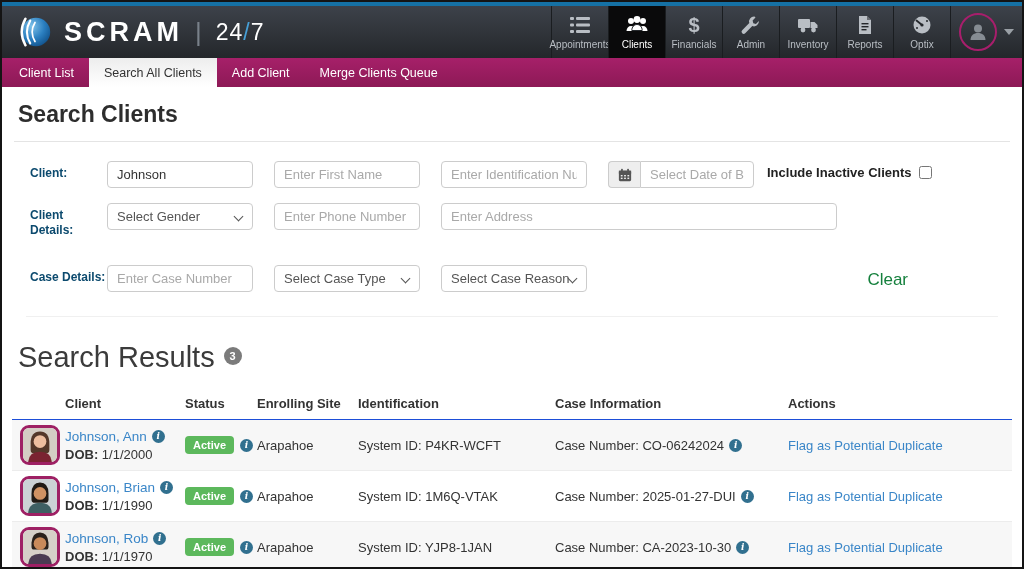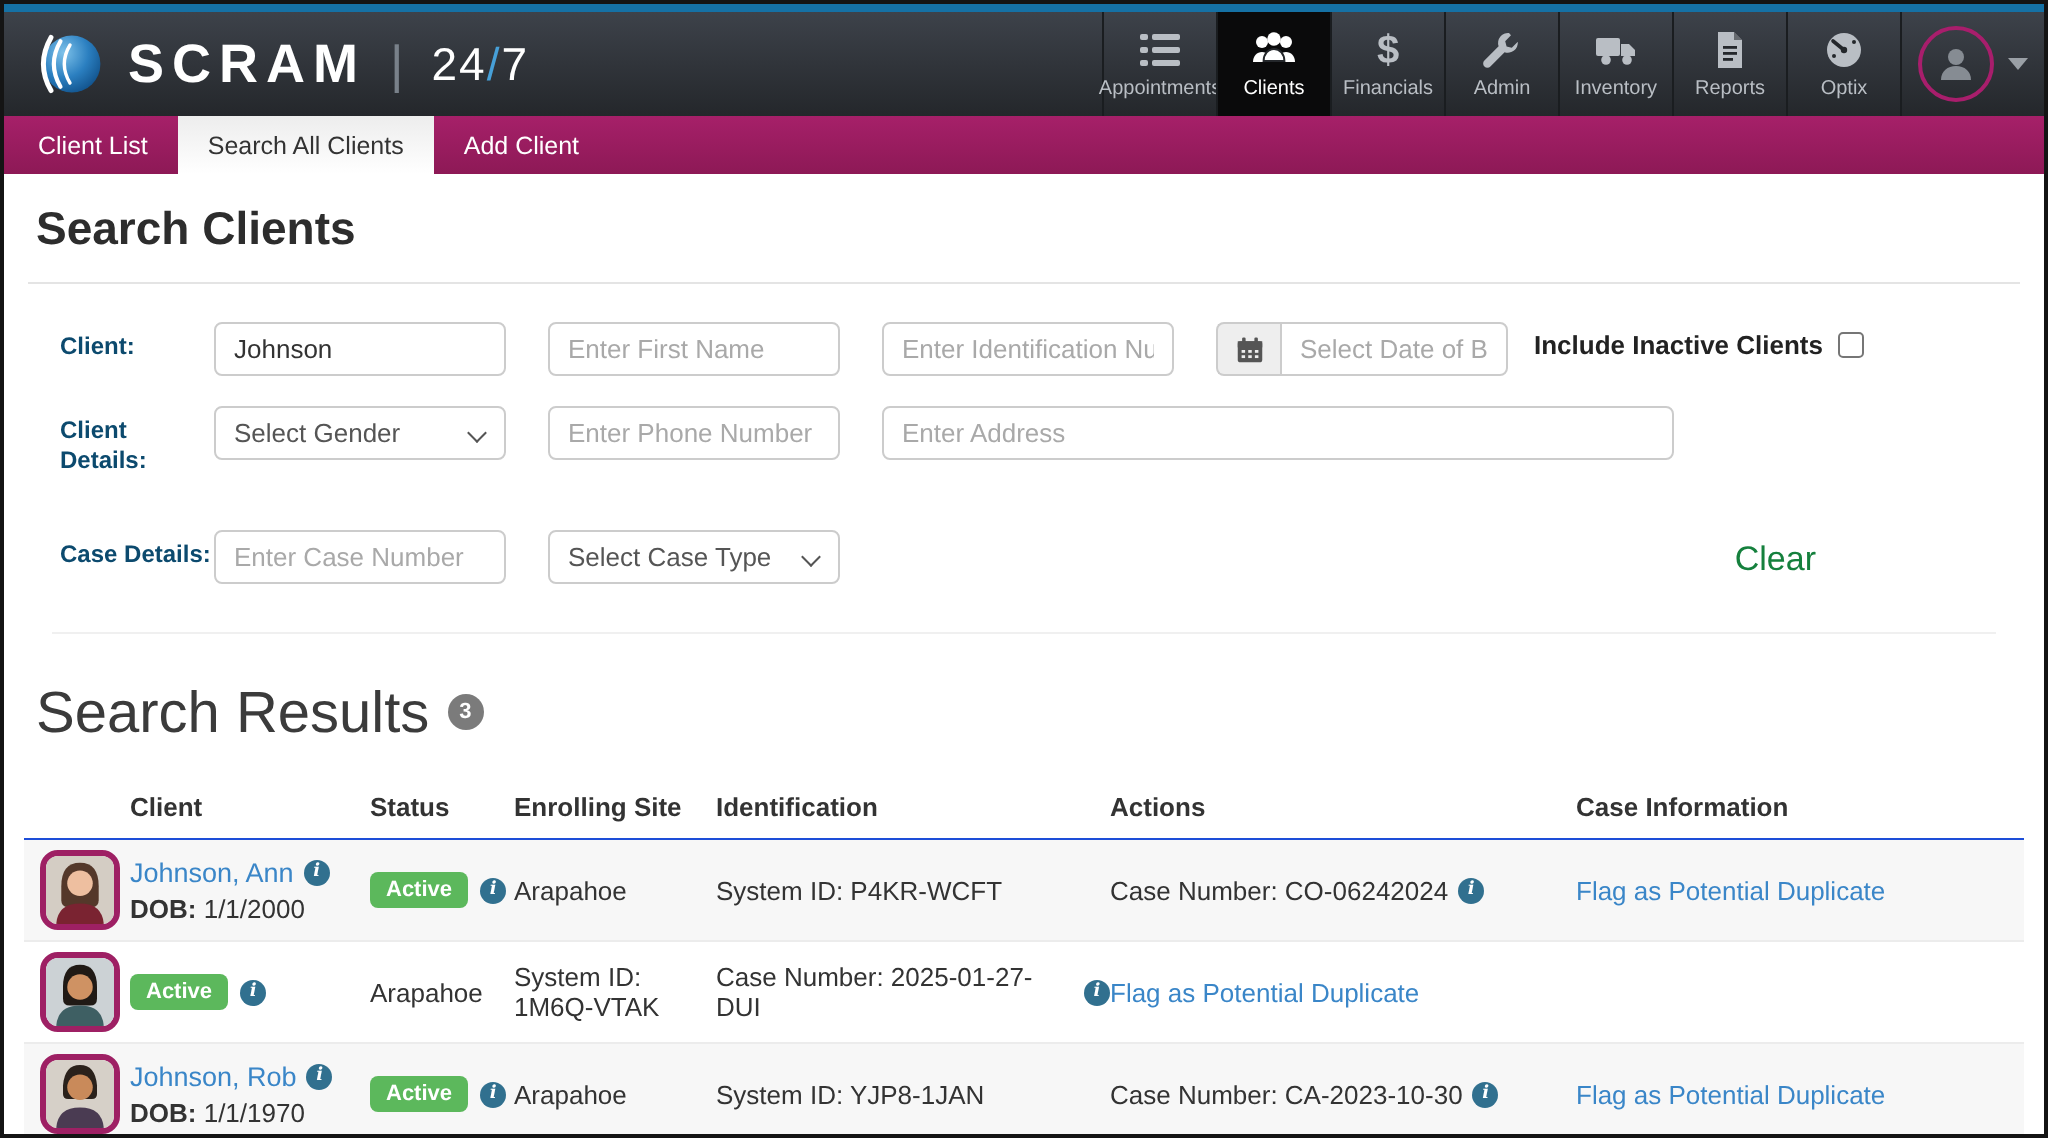--- a/index.html
+++ b/index.html
@@ -190,20 +190,21 @@
         </span>
         <span class="caret-down"></span>
       </div>
     </div>
   </div>
 
   <div class="tabbar">
     <div class="tab">Client List</div>
     <div class="tab active">Search All Clients</div>
     <div class="tab">Add Client</div>
+    <div class="tab">Merge Clients Queue</div>
   </div>
 
   <div class="main">
     <div class="page-title">Search Clients</div>
     <hr class="rule">
 
     <div class="form-area">
 
       <div class="form-row">
         <div class="form-label">Client:</div>
@@ -243,40 +244,43 @@
         <input class="fld" type="text" placeholder="Enter Phone Number" style="">
         <input class="fld wide" type="text" placeholder="Enter Address" style="">
       </div>
 
       <div class="form-row row-3">
         <div class="form-label">Case Details:</div>
         <input class="fld" type="text" placeholder="Enter Case Number" style="">
         <div class="selectbox fld">
             <span>Select Case Type</span>
           </div>
+        <div class="selectbox fld">
+            <span>Select Case Reason</span>
+          </div>
         <a class="clear-link">Clear</a>
       </div>
     </div>
 
     <hr class="section-divider">
 
     <div class="results-title-row">
       <span class="results-title">Search Results</span>
       <span class="count-badge">3</span>
     </div>
 
     <div class="table">
       <div class="trow thead">
         <div></div>
         <div>Client</div>
         <div>Status</div>
         <div>Enrolling Site</div>
         <div>Identification</div>
+        <div>Case Information</div>
         <div>Actions</div>
-        <div>Case Information</div>
       </div>
 
       <div class="trow tbody-row stripe">
         <div class="cell-avatar">
           <span class="avatar-photo">
             <svg viewBox="0 0 40 40">
                 <rect width="40" height="40" fill="#d4cdc4"></rect>
                 <path d="M9 18 Q9 4 20 4 Q31 4 31 18 L31 26 Q31 30 27 30 L13 30 Q9 30 9 26 Z" fill="#54382a"></path>
                 <circle cx="20" cy="16" r="7.5" fill="#eebfa0"></circle>
                 <path d="M6 40 Q7 28 20 28 Q33 28 34 40 Z" fill="#7a2331"></path>
@@ -309,20 +313,27 @@
         <div class="cell-avatar">
           <span class="avatar-photo">
             <svg viewBox="0 0 40 40">
                 <rect width="40" height="40" fill="#ccd2d5"></rect>
                 <path d="M10 17 Q10 4 20 4 Q30 4 30 17 L30 24 Q30 28 26 28 L14 28 Q10 28 10 24 Z" fill="#201a15"></path>
                 <circle cx="20" cy="17" r="7.5" fill="#cf9263"></circle>
                 <path d="M6 40 Q7 28 20 28 Q33 28 34 40 Z" fill="#3e5f63"></path>
               </svg>
           </span>
         </div>
+        <div>
+          <div class="client-name-line">
+            <a class="client-link">Johnson, Brian</a>
+            <span class="info-icon"></span>
+          </div>
+          <div class="dob-line"><span class="dob-label">DOB:</span> <span>1/1/1990</span></div>
+        </div>
         <div class="status-cell">
           <span class="status-badge">Active</span>
           <span class="info-icon"></span>
         </div>
         <div>Arapahoe</div>
         <div>System ID: 1M6Q-VTAK</div>
         <div class="case-cell">
           <span>Case Number: 2025-01-27-DUI</span>
           <span class="info-icon"></span>
         </div>

